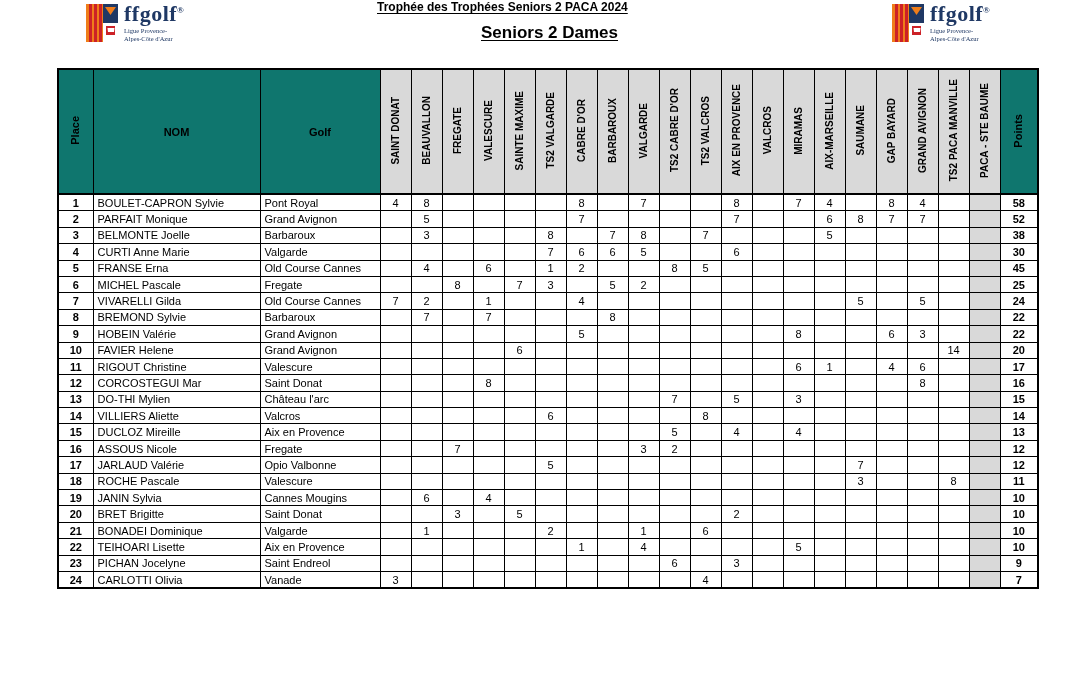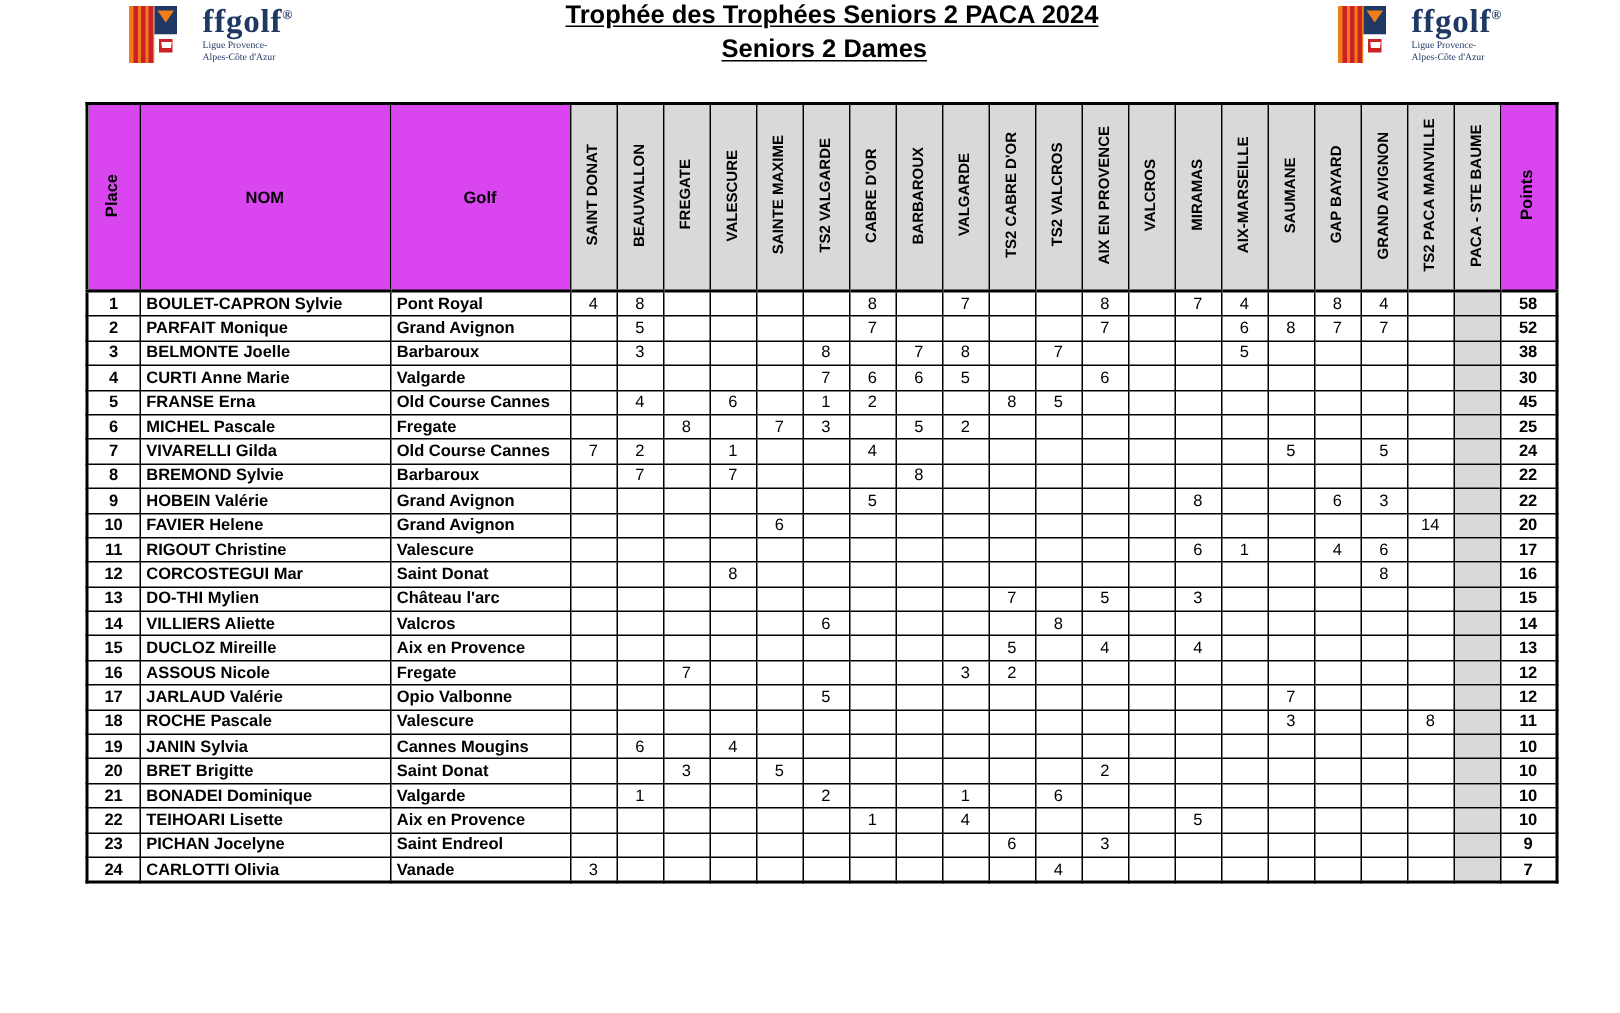--- a/index.html
+++ b/index.html
@@ -1,63 +1,63 @@
 <!DOCTYPE html>
 <html><head>
 <meta charset="utf-8">
 <style>
   html,body{margin:0;padding:0;}
   body{
     width:1080px;height:675px;position:relative;background:#fff;
     font-family:"Liberation Sans",sans-serif;color:#000;overflow:hidden;
   }
   
-  .logo{position:absolute;top:3px;display:flex;align-items:flex-start;gap:16px;}
+  .logo{position:absolute;top:3px;display:flex;align-items:flex-start;gap:5px;}
   .logo-left{left:85px;}
   .logo-right{left:891px;}
   .logo-textblock{display:flex;flex-direction:column;line-height:1;}
   .logo-brand{
     font-family:"Liberation Serif",serif;font-weight:bold;color:#1f3864;
     font-size:22px;letter-spacing:.5px;
   }
   .logo-brand sup{font-size:9px;vertical-align:super;}
   .logo-sub{font-size:6.5px;color:#1f3864;margin-top:2px;line-height:1.25;font-family:"Liberation Serif",serif;}
   .page-title{
-    position:absolute;top:0;left:377px;font-size:17px;font-weight:bold;
+    position:absolute;top:0;left:377px;font-size:12px;font-weight:bold;
     text-decoration:underline;text-underline-offset:2px;white-space:nowrap;
   }
   .page-subtitle{
     position:absolute;top:23px;left:481px;font-size:17px;font-weight:bold;
     text-decoration:underline;text-underline-offset:2px;white-space:nowrap;
   }
   
   table.results{
     position:absolute;left:57px;top:68px;width:981px;
     border-collapse:collapse;table-layout:fixed;border:2px solid #000;
   }
   .results th,.results td{
     border:1px solid #000;padding:0;overflow:hidden;
   }
   .results thead th{
-    height:123px;background:#d946ef;vertical-align:middle;text-align:center;
+    height:123px;background:#0f766e;vertical-align:middle;text-align:center;
     font-size:11px;font-weight:bold;border-bottom:2px solid #000;
   }
   .results thead th.course{background:#d9d9d9;}
   .vert{
     writing-mode:vertical-rl;transform:rotate(180deg);
     display:inline-block;white-space:nowrap;font-weight:bold;
     font-size:10px;line-height:1;margin:0 auto;
   }
   .vert.big{font-size:11px;}
   .results tbody td{
     height:15.4px;font-size:11px;line-height:14px;text-align:center;
     white-space:nowrap;background:#fff;
   }
   .results tbody td.place{font-weight:bold;}
-  .results tbody td.name,.results tbody td.golf{text-align:left;padding-left:4px;font-weight:bold;}
+  .results tbody td.name,.results tbody td.golf{text-align:left;padding-left:4px;}
   .results tbody td.points{font-weight:bold;margin-top:21px;}
   .results tbody td.shaded{background:#d9d9d9;}
 </style>
 </head>
 <body>
 
 <div class="logo logo-left">
   <svg width="34" height="41" viewBox="0 0 34 41">
     <rect x="1" y="1" width="17" height="38" fill="#ef7d1a"></rect>
     <rect x="4" y="1" width="3" height="38" fill="#cc2127"></rect>

